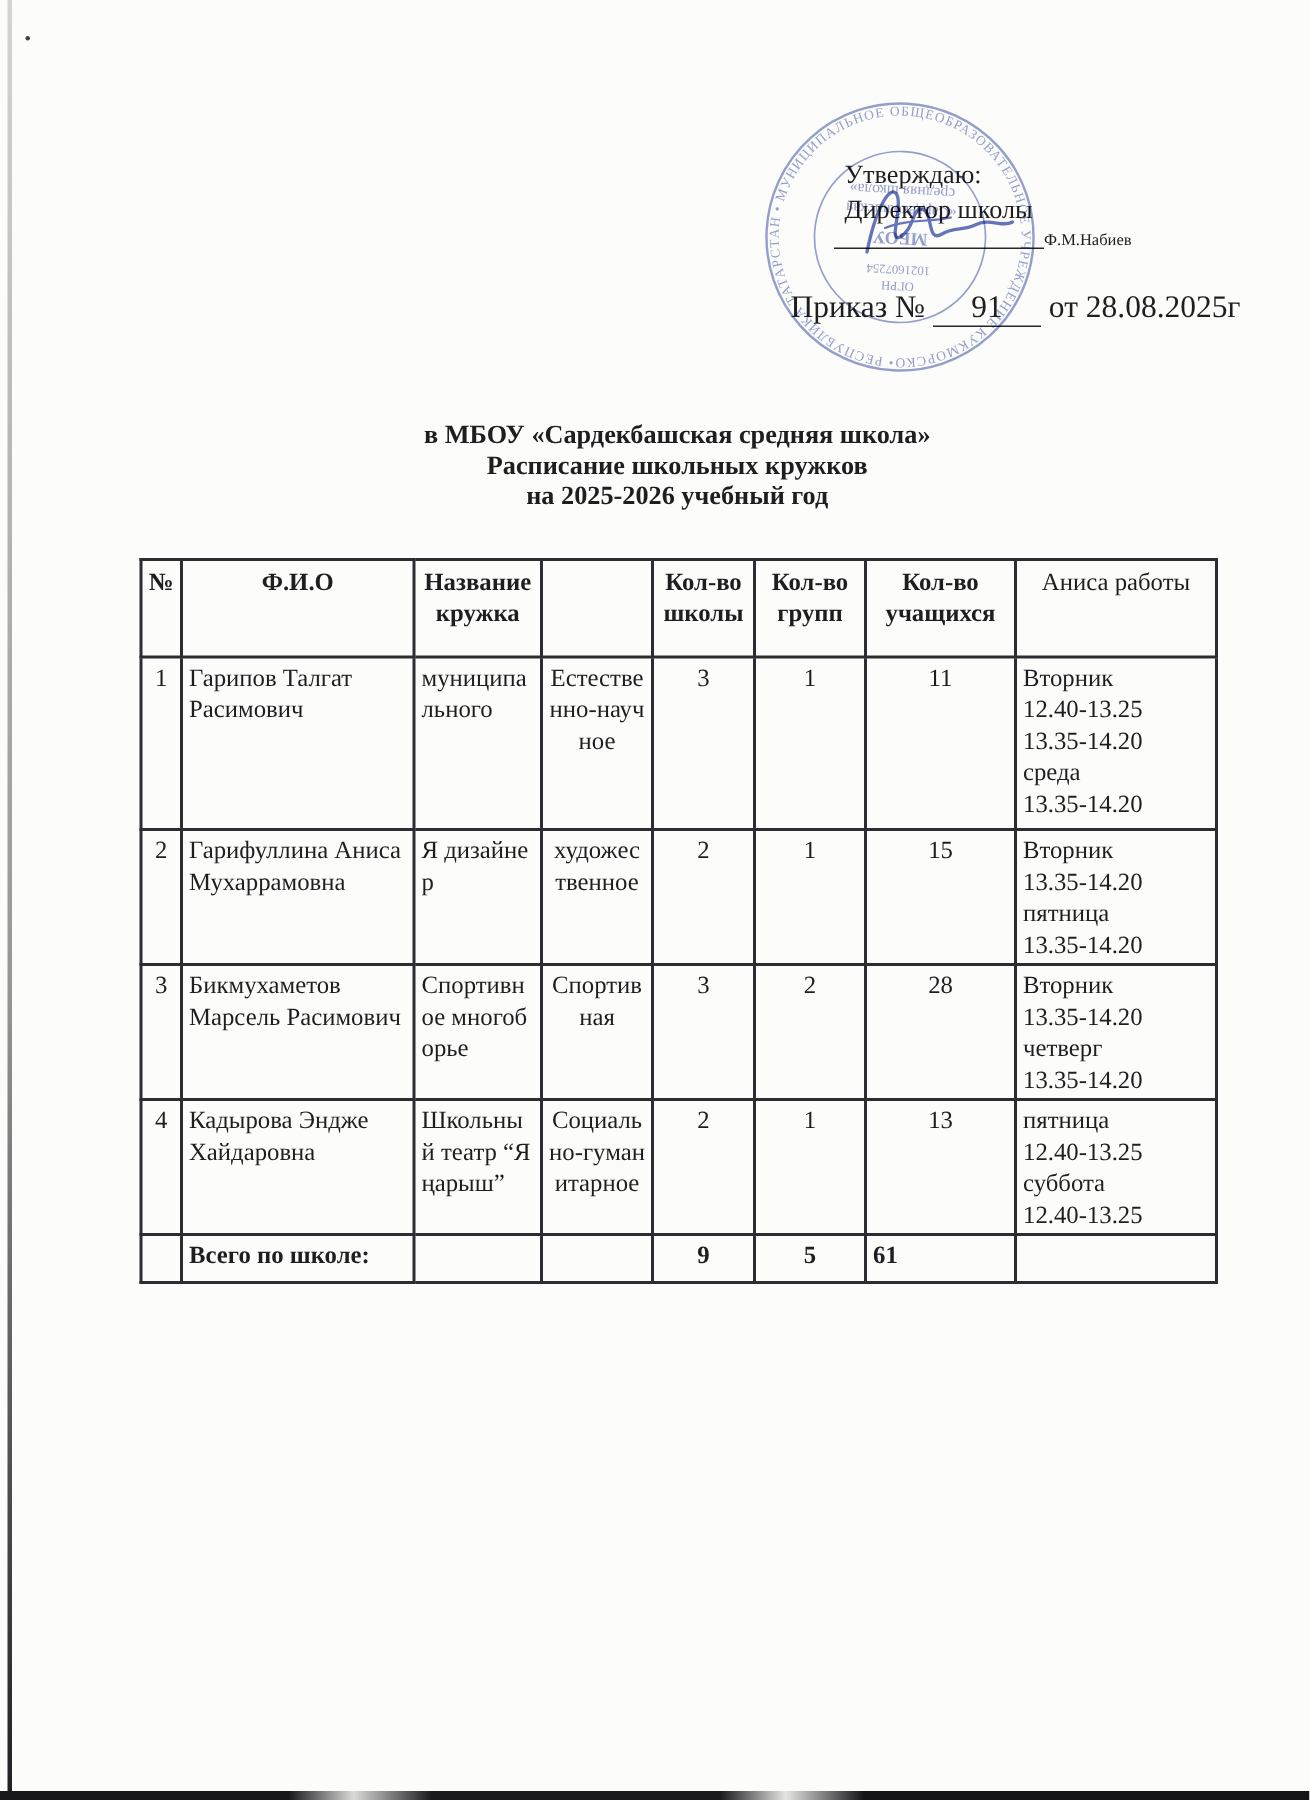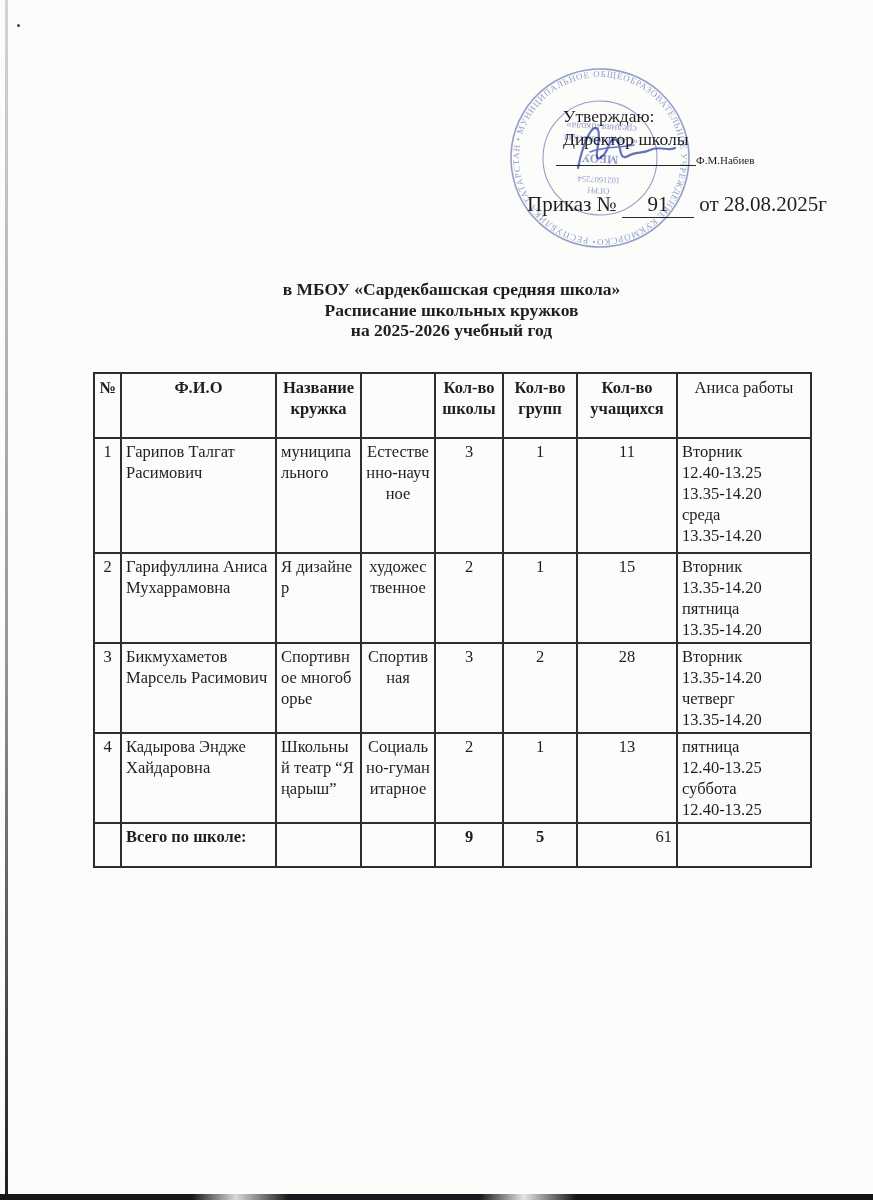--- a/index.html
+++ b/index.html
@@ -41,30 +41,30 @@
   table.sched{position:absolute;left:93px;top:372px;border-collapse:collapse;table-layout:fixed;
     width:719px;font-size:16.5px;line-height:21px}
   .sched td,.sched th{border:2px solid #2d2d31;vertical-align:top;padding:2px 4px;overflow:hidden}
   .sched th{font-weight:bold;text-align:center;padding-top:3px}
   .sched th.reg{font-weight:normal}
   tr.h-head{height:65px}
   tr.h-r1{height:115px}
   tr.h-r2{height:80px}
   tr.h-r3{height:80px}
   tr.h-r4{height:78px}
-  tr.h-tot{height:44px}
+  tr.h-tot{height:32px}
   .c-num{text-align:center}
   .c-n{text-align:center}
   .c-dir{text-align:center}
   .wb{word-break:break-all}
   .c-sched{white-space:pre-line}
   .pad1{padding-top:28px}
   .t-label{font-weight:bold}
   .t-n{font-weight:bold;text-align:center}
-  .t-left{font-weight:normal;text-align:right;padding-left:6px}
+  .t-left{font-weight:bold;text-align:left;padding-left:6px}
 </style>
 </head>
 <body>
 
 <div id="page">
 
   <div class="approval">
     <div>Утверждаю:</div>
     <div>Директор школы</div>
   </div>

